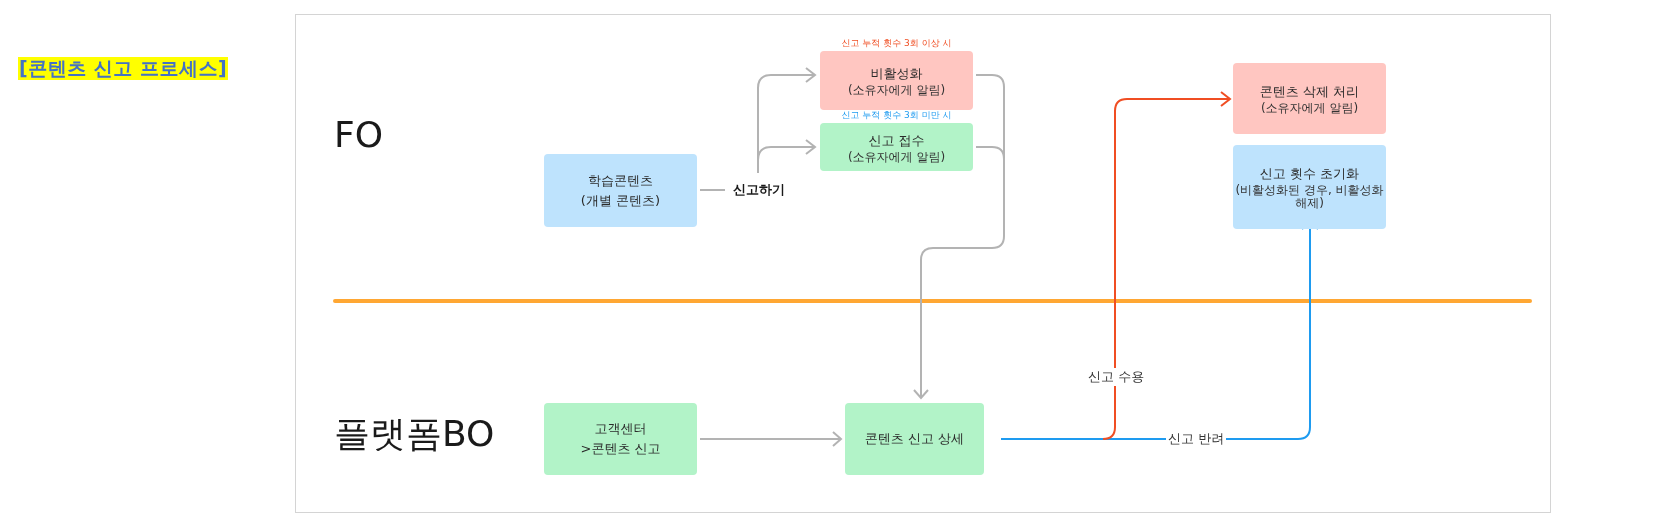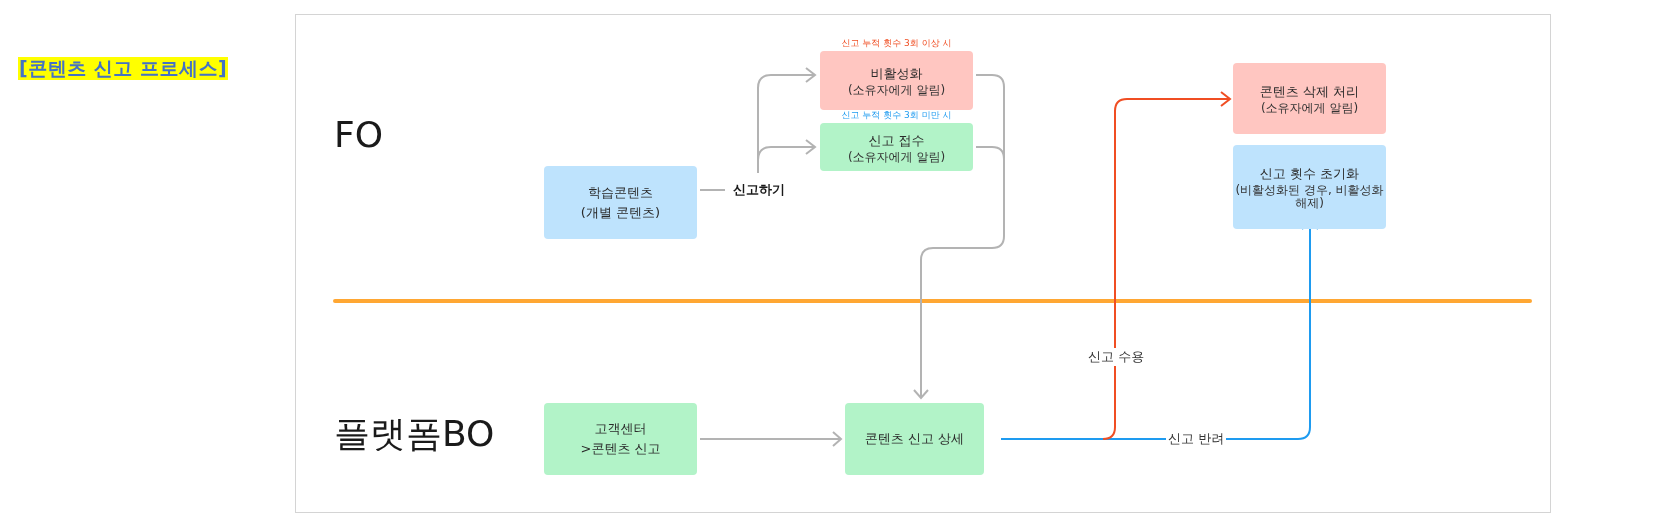--- a/index.html
+++ b/index.html
@@ -53,21 +53,21 @@
   <line x1="700" y1="439" x2="841" y2="439" stroke="#b3b3b3" stroke-width="2"></line>
   <path d="M833 432 L841 439 L833 446" fill="none" stroke="#b3b3b3" stroke-width="2"></path>
 
   <path d="M1001 439 L1298 439 Q1310 439 1310 427 L1310 221" fill="none" stroke="#1e9bf0" stroke-width="2"></path>
   <path d="M1302 229 L1310 220 L1318 229" fill="none" stroke="#1e9bf0" stroke-width="2"></path>
 
   <path d="M1103 439 Q1115 439 1115 427 L1115 111 Q1115 99 1127 99 L1229 99" fill="none" stroke="#f04e23" stroke-width="2"></path>
   <path d="M1221 92 L1230 99 L1221 106" fill="none" stroke="#f04e23" stroke-width="2"></path>
 </svg>
 
-<div class="box blue" style="left:544px; top:166px; width:153px; height:73px;">
+<div class="box blue" style="left:544px; top:154px; width:153px; height:73px;">
   <div class="main">학습콘텐츠</div>
   <div class="main">(개별 콘텐츠)</div>
 </div>
 
 <div class="edge-label bold" style="left:731px; top:181px;">신고하기</div>
 
 <div class="caption red" style="left:820px; top:37px;">신고 누적 횟수 3회 이상 시</div>
 <div class="box pink" style="left:820px; top:51px; width:153px; height:59px;">
   <div class="main">비활성화</div>
   <div class="sub">(소유자에게 알림)</div>
@@ -91,14 +91,14 @@
 
 <div class="box green" style="left:544px; top:403px; width:153px; height:72px;">
   <div class="main">고객센터</div>
   <div class="main">&gt;콘텐츠 신고</div>
 </div>
 
 <div class="box green" style="left:845px; top:403px; width:139px; height:72px;">
   <div class="main">콘텐츠 신고 상세</div>
 </div>
 
-<div class="edge-label" style="left:1086px; top:348px;">신고 수용</div>
+<div class="edge-label" style="left:1086px; top:368px;">신고 수용</div>
 <div class="edge-label" style="left:1166px; top:430px;">신고 반려</div>
 
 </body></html>

